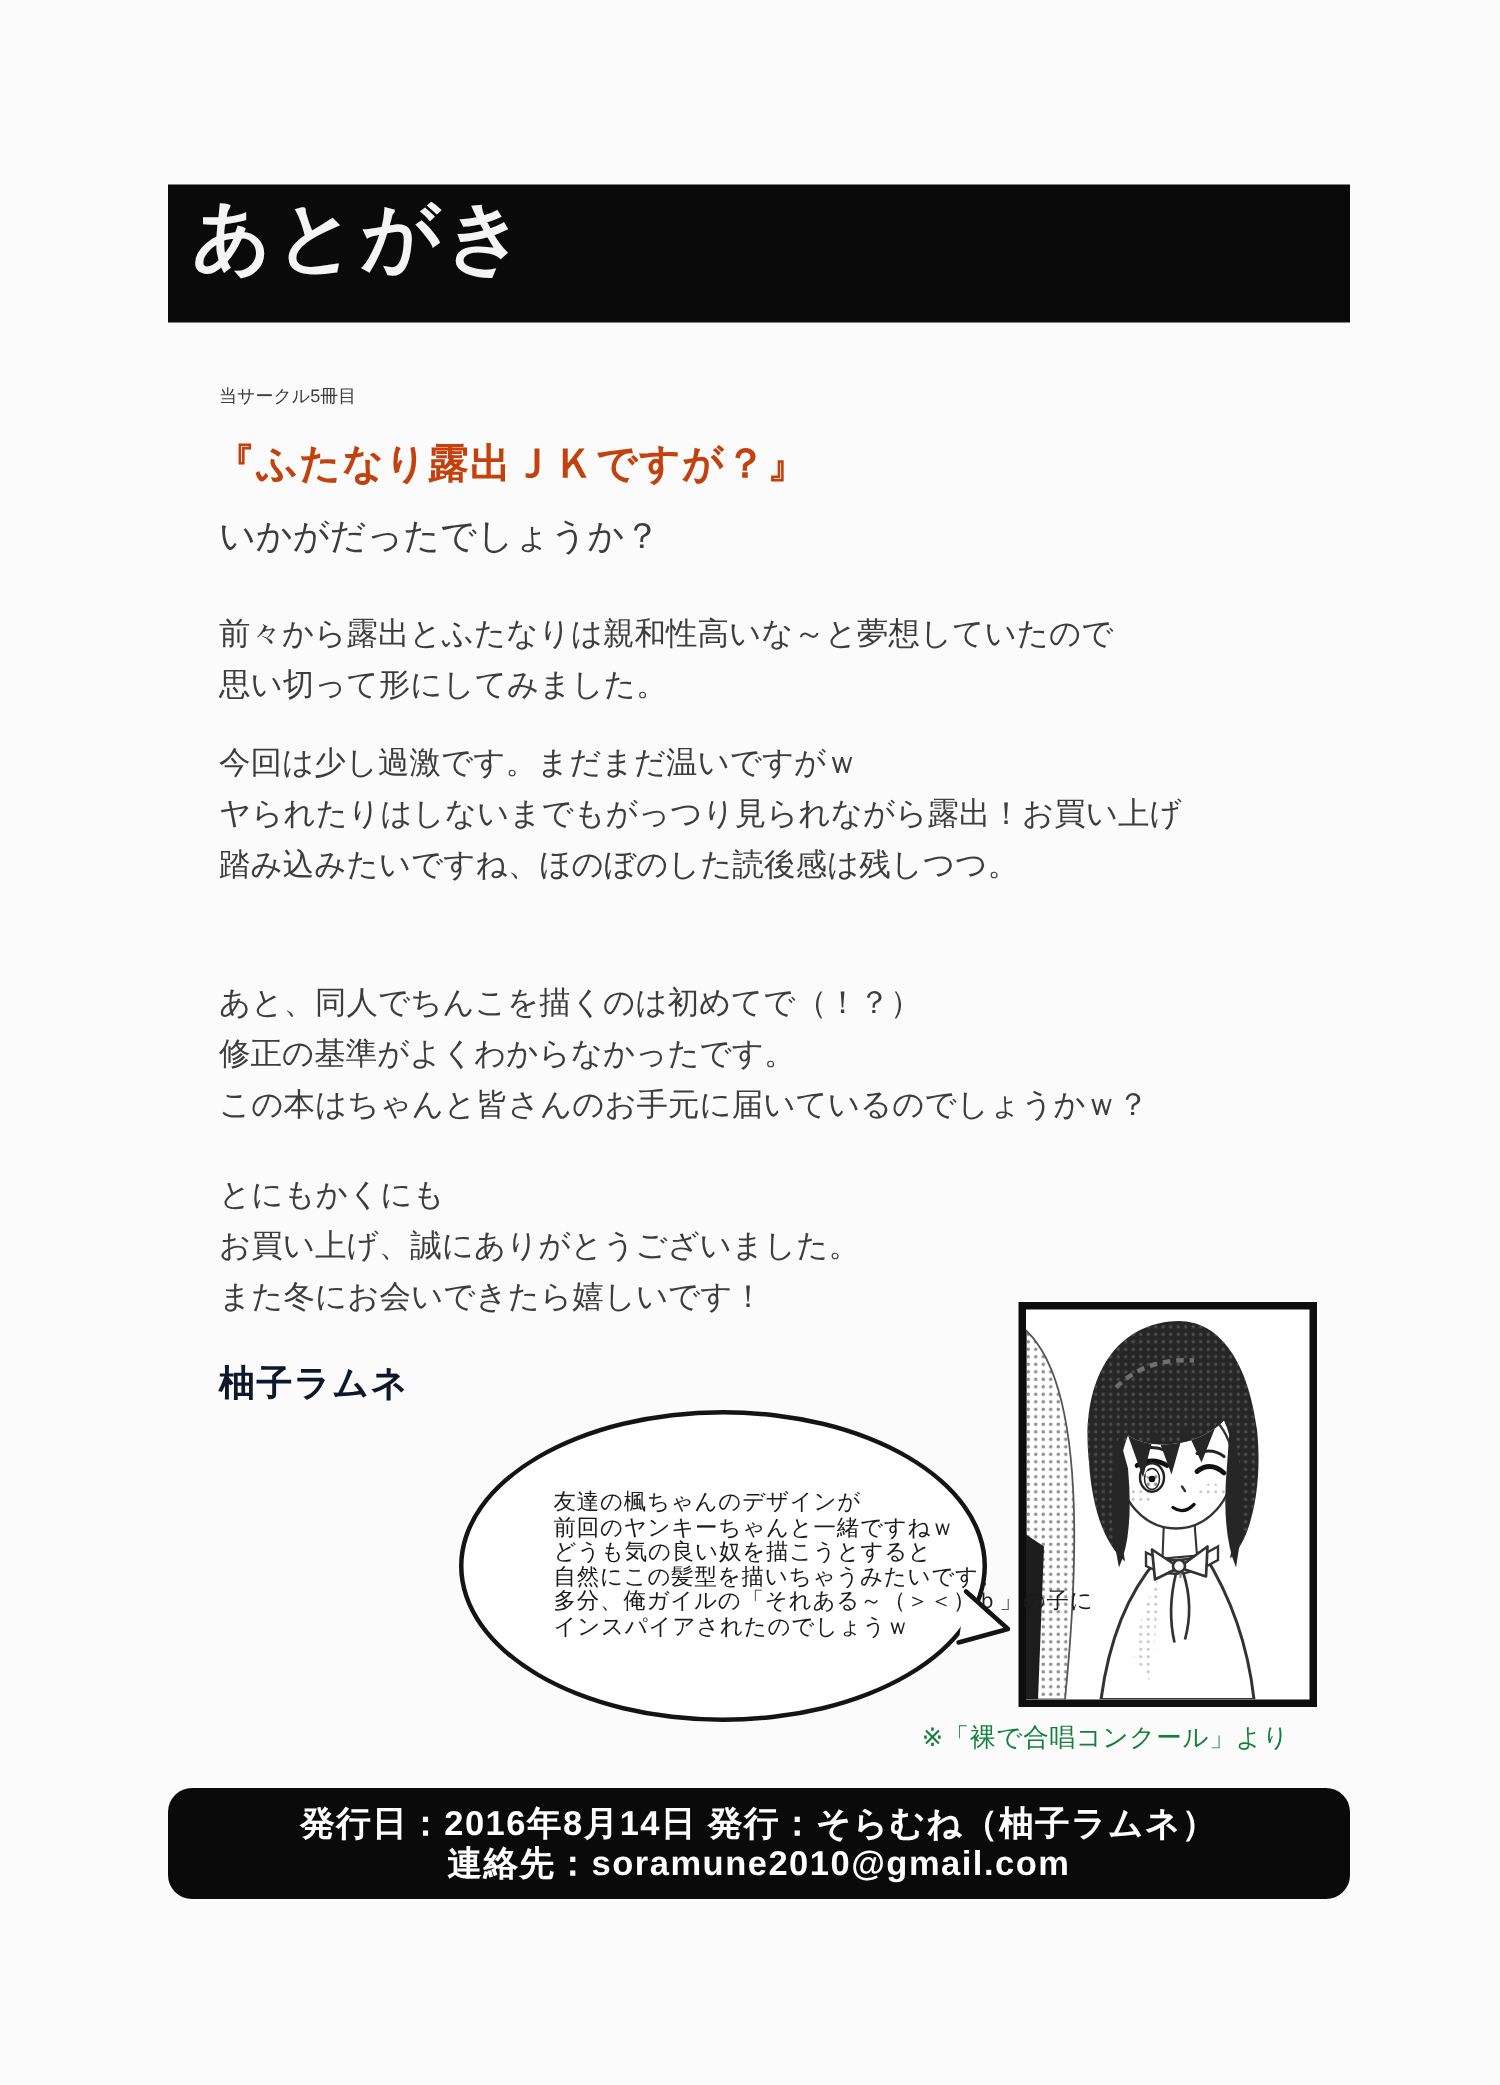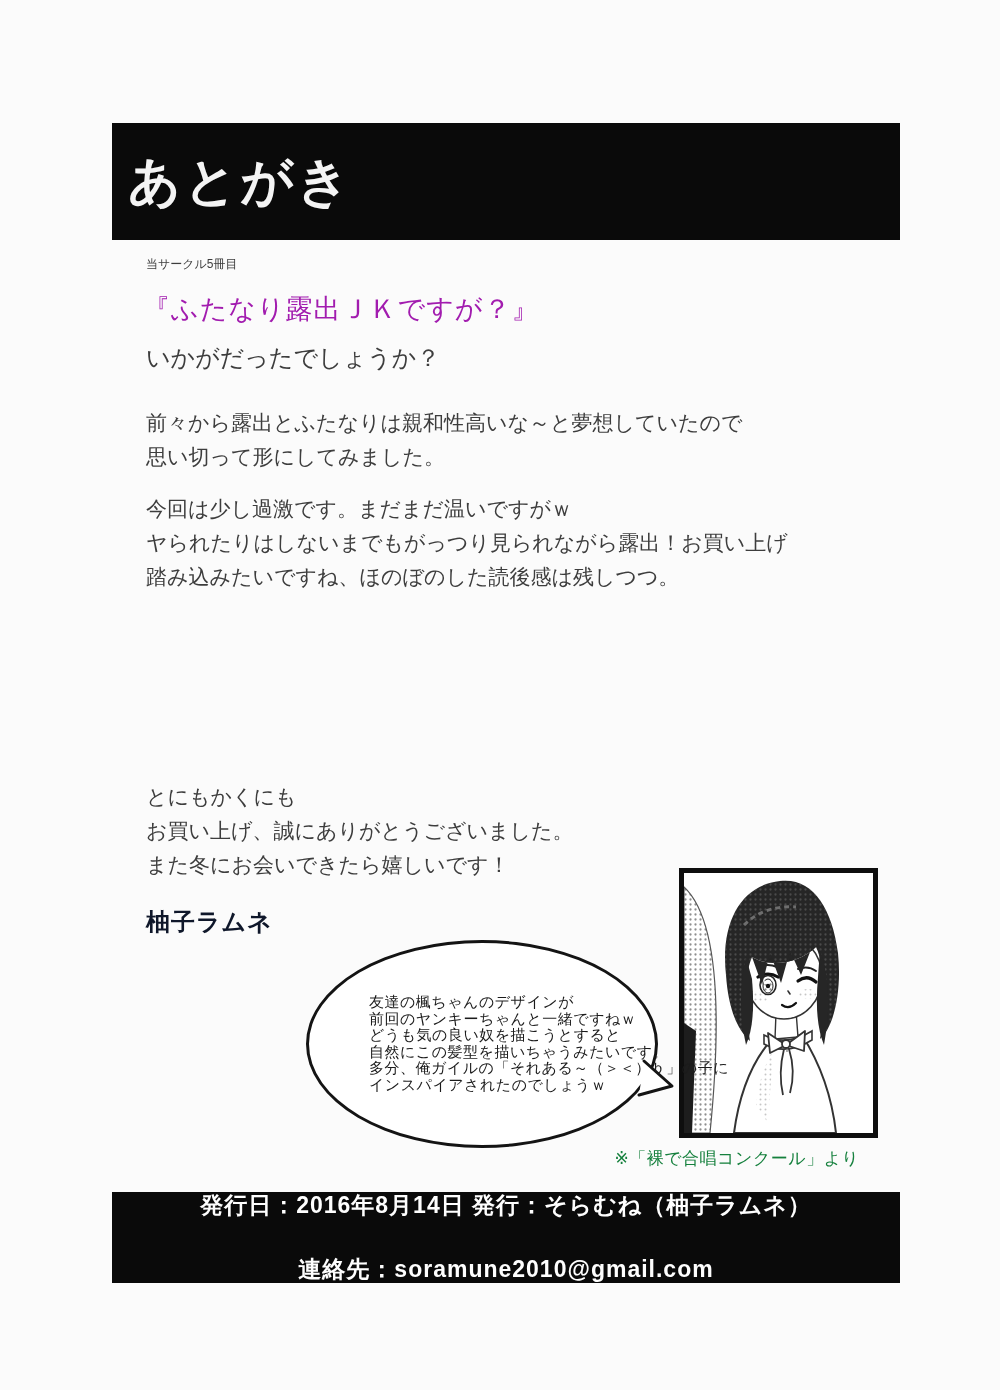--- a/index.html
+++ b/index.html
@@ -5,28 +5,28 @@
   html,body{margin:0;padding:0;background:#e8e8e8;}
   .page{
     position:relative;width:1000px;height:1390px;margin:0 auto;
     background:#fbfbfb;overflow:hidden;
     font-family:"Liberation Sans","DejaVu Sans",sans-serif;
     color:#3d3d3d;
   }
   .abs{position:absolute;}
   
   .bar{background:#0a0a0a;}
-  .header-bar{left:112px;top:123px;width:788px;height:117px;display:flex;align-items:center;}
+  .header-bar{left:112px;top:123px;width:788px;height:92px;display:flex;}
   .header-title{font-size:52px;font-weight:700;color:#f4f4f4;padding-left:16px;letter-spacing:3px;}
-  .footer-bar{left:112px;top:1192px;width:788px;height:91px;display:flex;flex-direction:column;justify-content:space-between;align-items:center;}
+  .footer-bar{left:112px;top:1192px;width:788px;height:74px;display:flex;flex-direction:column;justify-content:center;align-items:center;border-radius:16px;}
   .footer-line{color:#fefefe;font-weight:700;font-size:23px;line-height:27px;letter-spacing:1px;white-space:nowrap;}
   
   .ln{white-space:nowrap;font-size:21px;line-height:34px;}
   .p-intro{left:146px;top:247px;font-size:12px;}
-  .p-book-title{left:143px;top:292px;font-size:27px;font-weight:400;color:#a21caf;letter-spacing:1px;}
+  .p-book-title{left:143px;top:292px;font-size:27px;font-weight:700;color:#c2410c;letter-spacing:1px;}
   .p-question{left:146px;top:341px;font-size:24px;}
   .para{white-space:nowrap;}
   .para-1{left:146px;top:406px;}
   .para-2{left:146px;top:492px;}
   .para-3{left:146px;top:652px;}
   .para-4{left:146px;top:780px;}
   .author-name{left:146px;top:906px;font-size:24px;font-weight:700;color:#0f172a;letter-spacing:1px;}
   
   .bubble{left:306px;top:940px;width:352px;height:208px;background:#fff;border:3px solid #141414;border-radius:50%;box-sizing:border-box;z-index:2;}
   .bubble-tail{left:630px;top:1056px;width:52px;height:46px;z-index:3;}
@@ -53,20 +53,25 @@
     <div class="ln">前々から露出とふたなりは親和性高いな～と夢想していたので</div>
     <div class="ln">思い切って形にしてみました。</div>
   </div>
 
   <div class="abs para para-2">
     <div class="ln">今回は少し過激です。まだまだ温いですがｗ</div>
     <div class="ln">ヤられたりはしないまでもがっつり見られながら露出！お買い上げ</div>
     <div class="ln">踏み込みたいですね、ほのぼのした読後感は残しつつ。</div>
   </div>
 
+  <div class="abs para para-3">
+    <div class="ln">あと、同人でちんこを描くのは初めてで（！？）</div>
+    <div class="ln">修正の基準がよくわからなかったです。</div>
+    <div class="ln">この本はちゃんと皆さんのお手元に届いているのでしょうかｗ？</div>
+  </div>
 
   <div class="abs para para-4">
     <div class="ln">とにもかくにも</div>
     <div class="ln">お買い上げ、誠にありがとうございました。</div>
     <div class="ln">また冬にお会いできたら嬉しいです！</div>
   </div>
 
   <div class="abs author-name">柚子ラムネ</div>
 
   <div class="abs bubble"></div>

